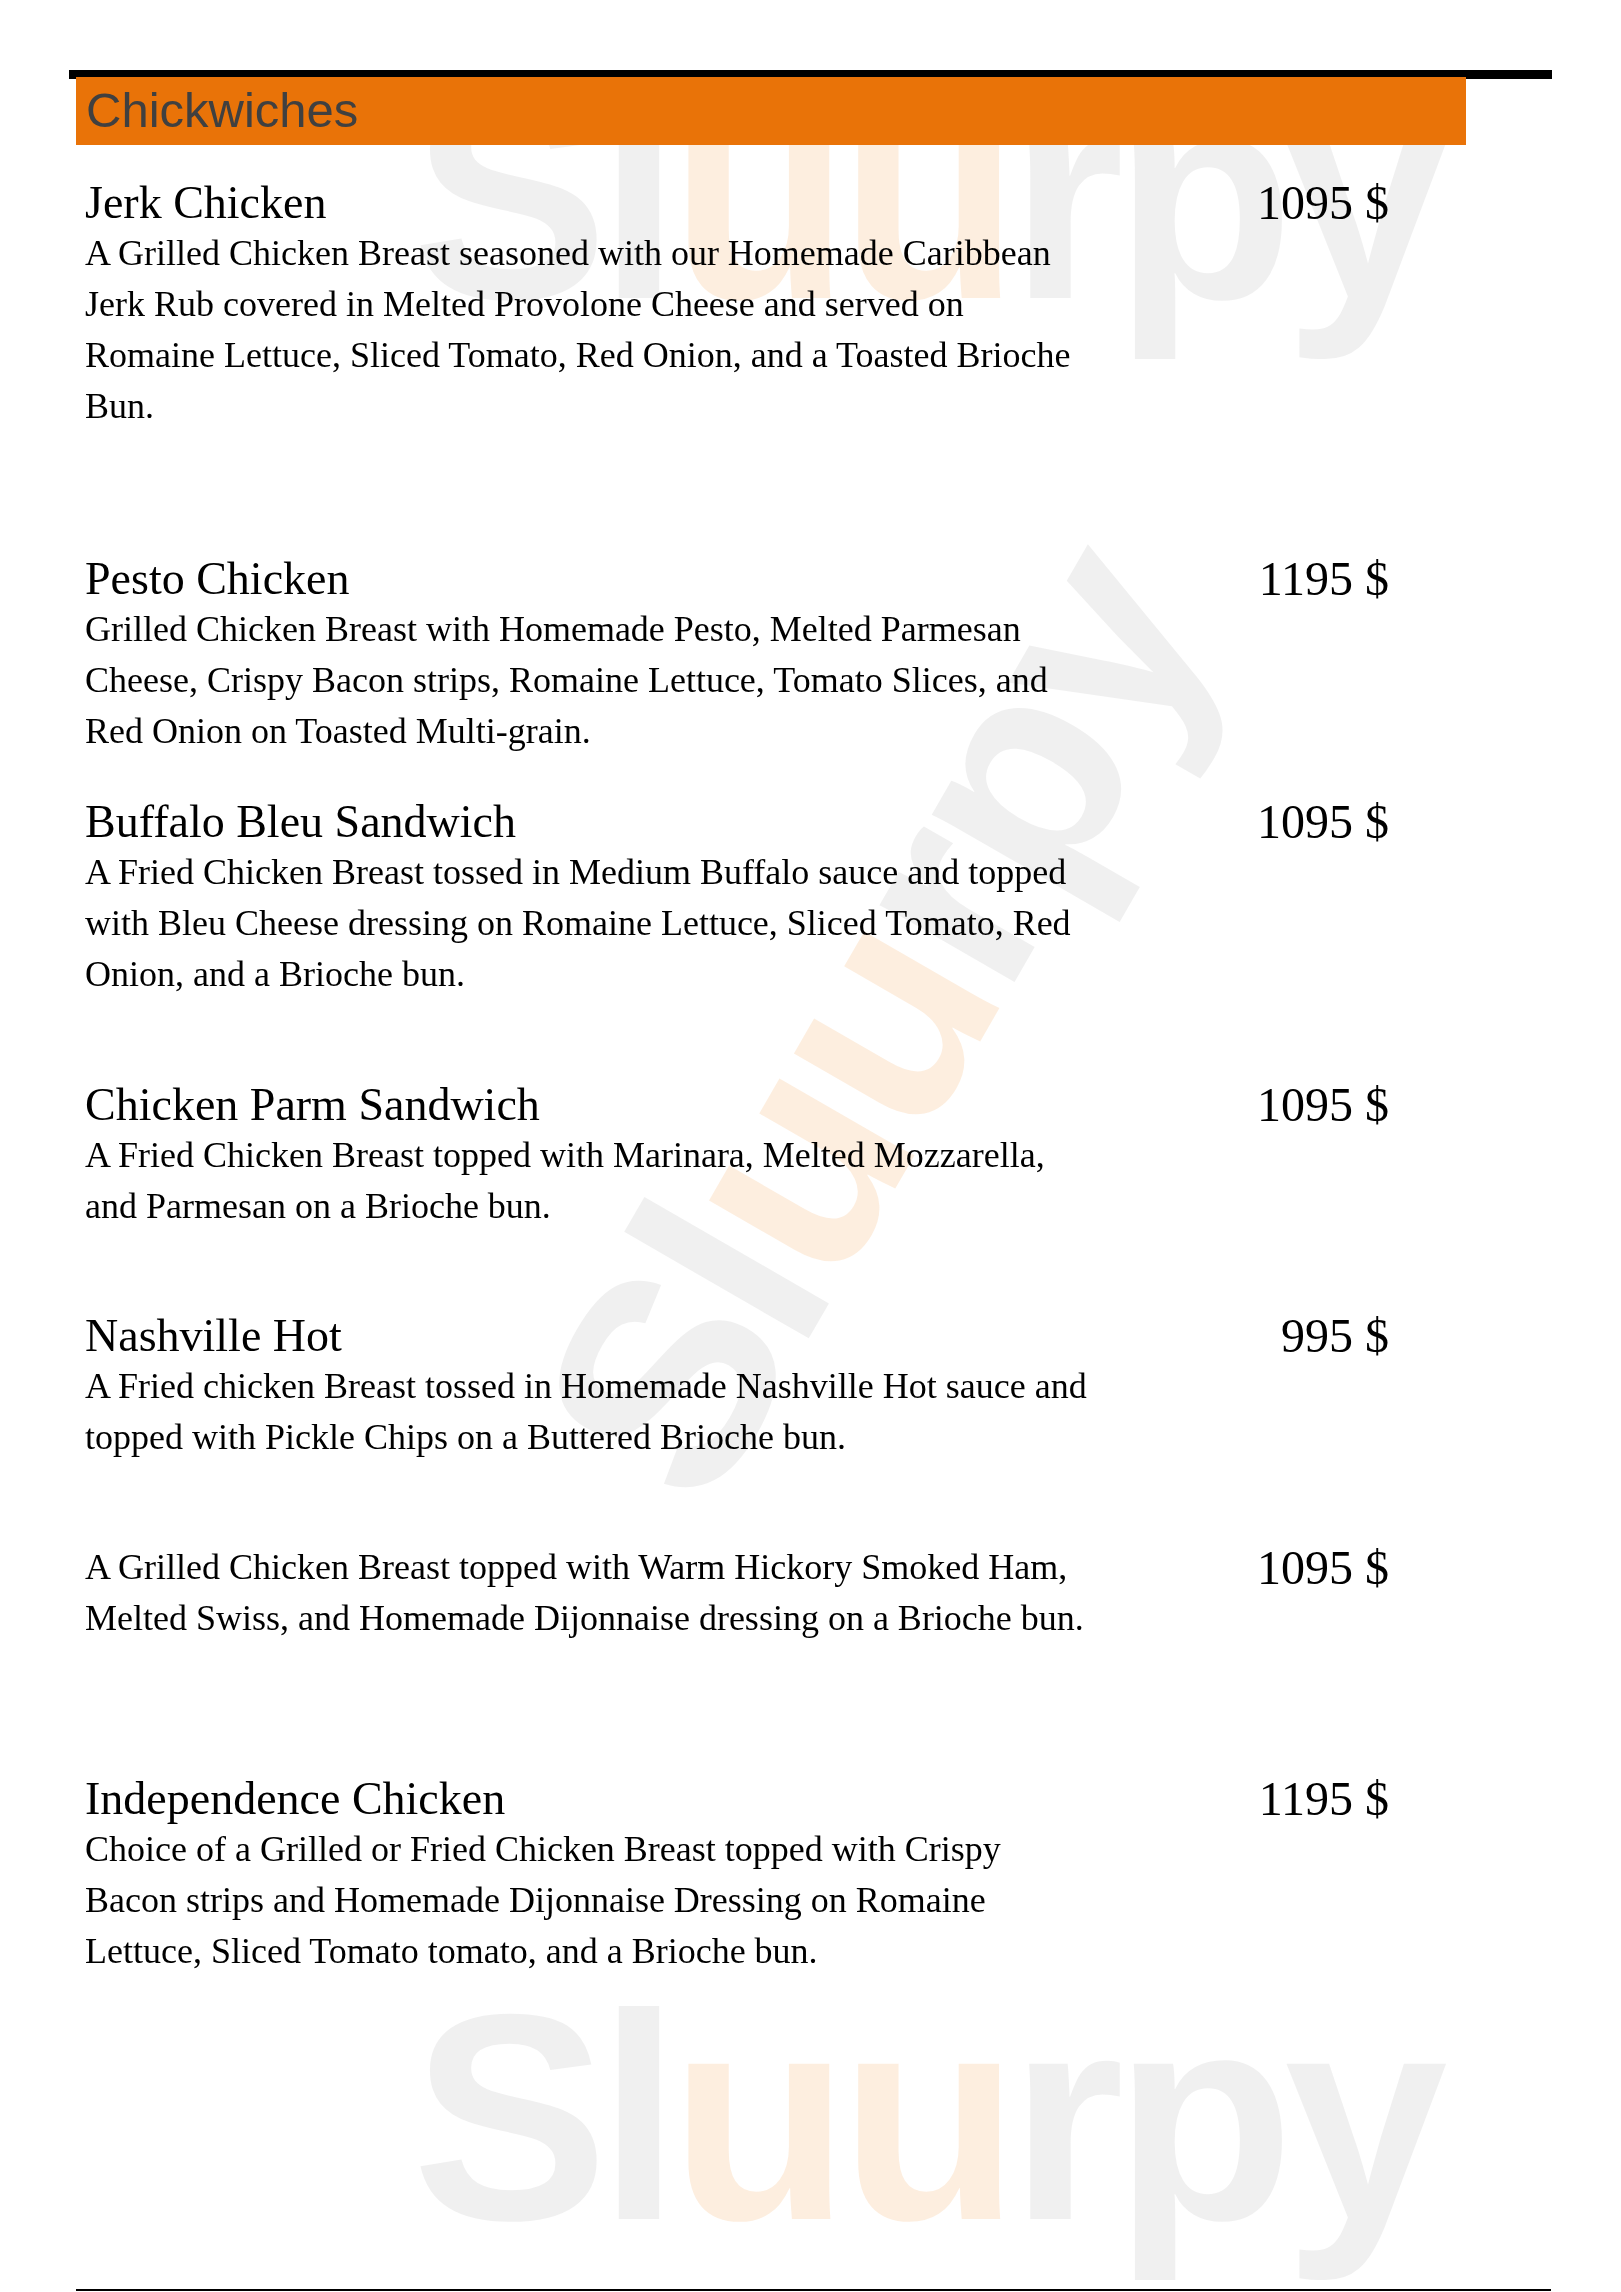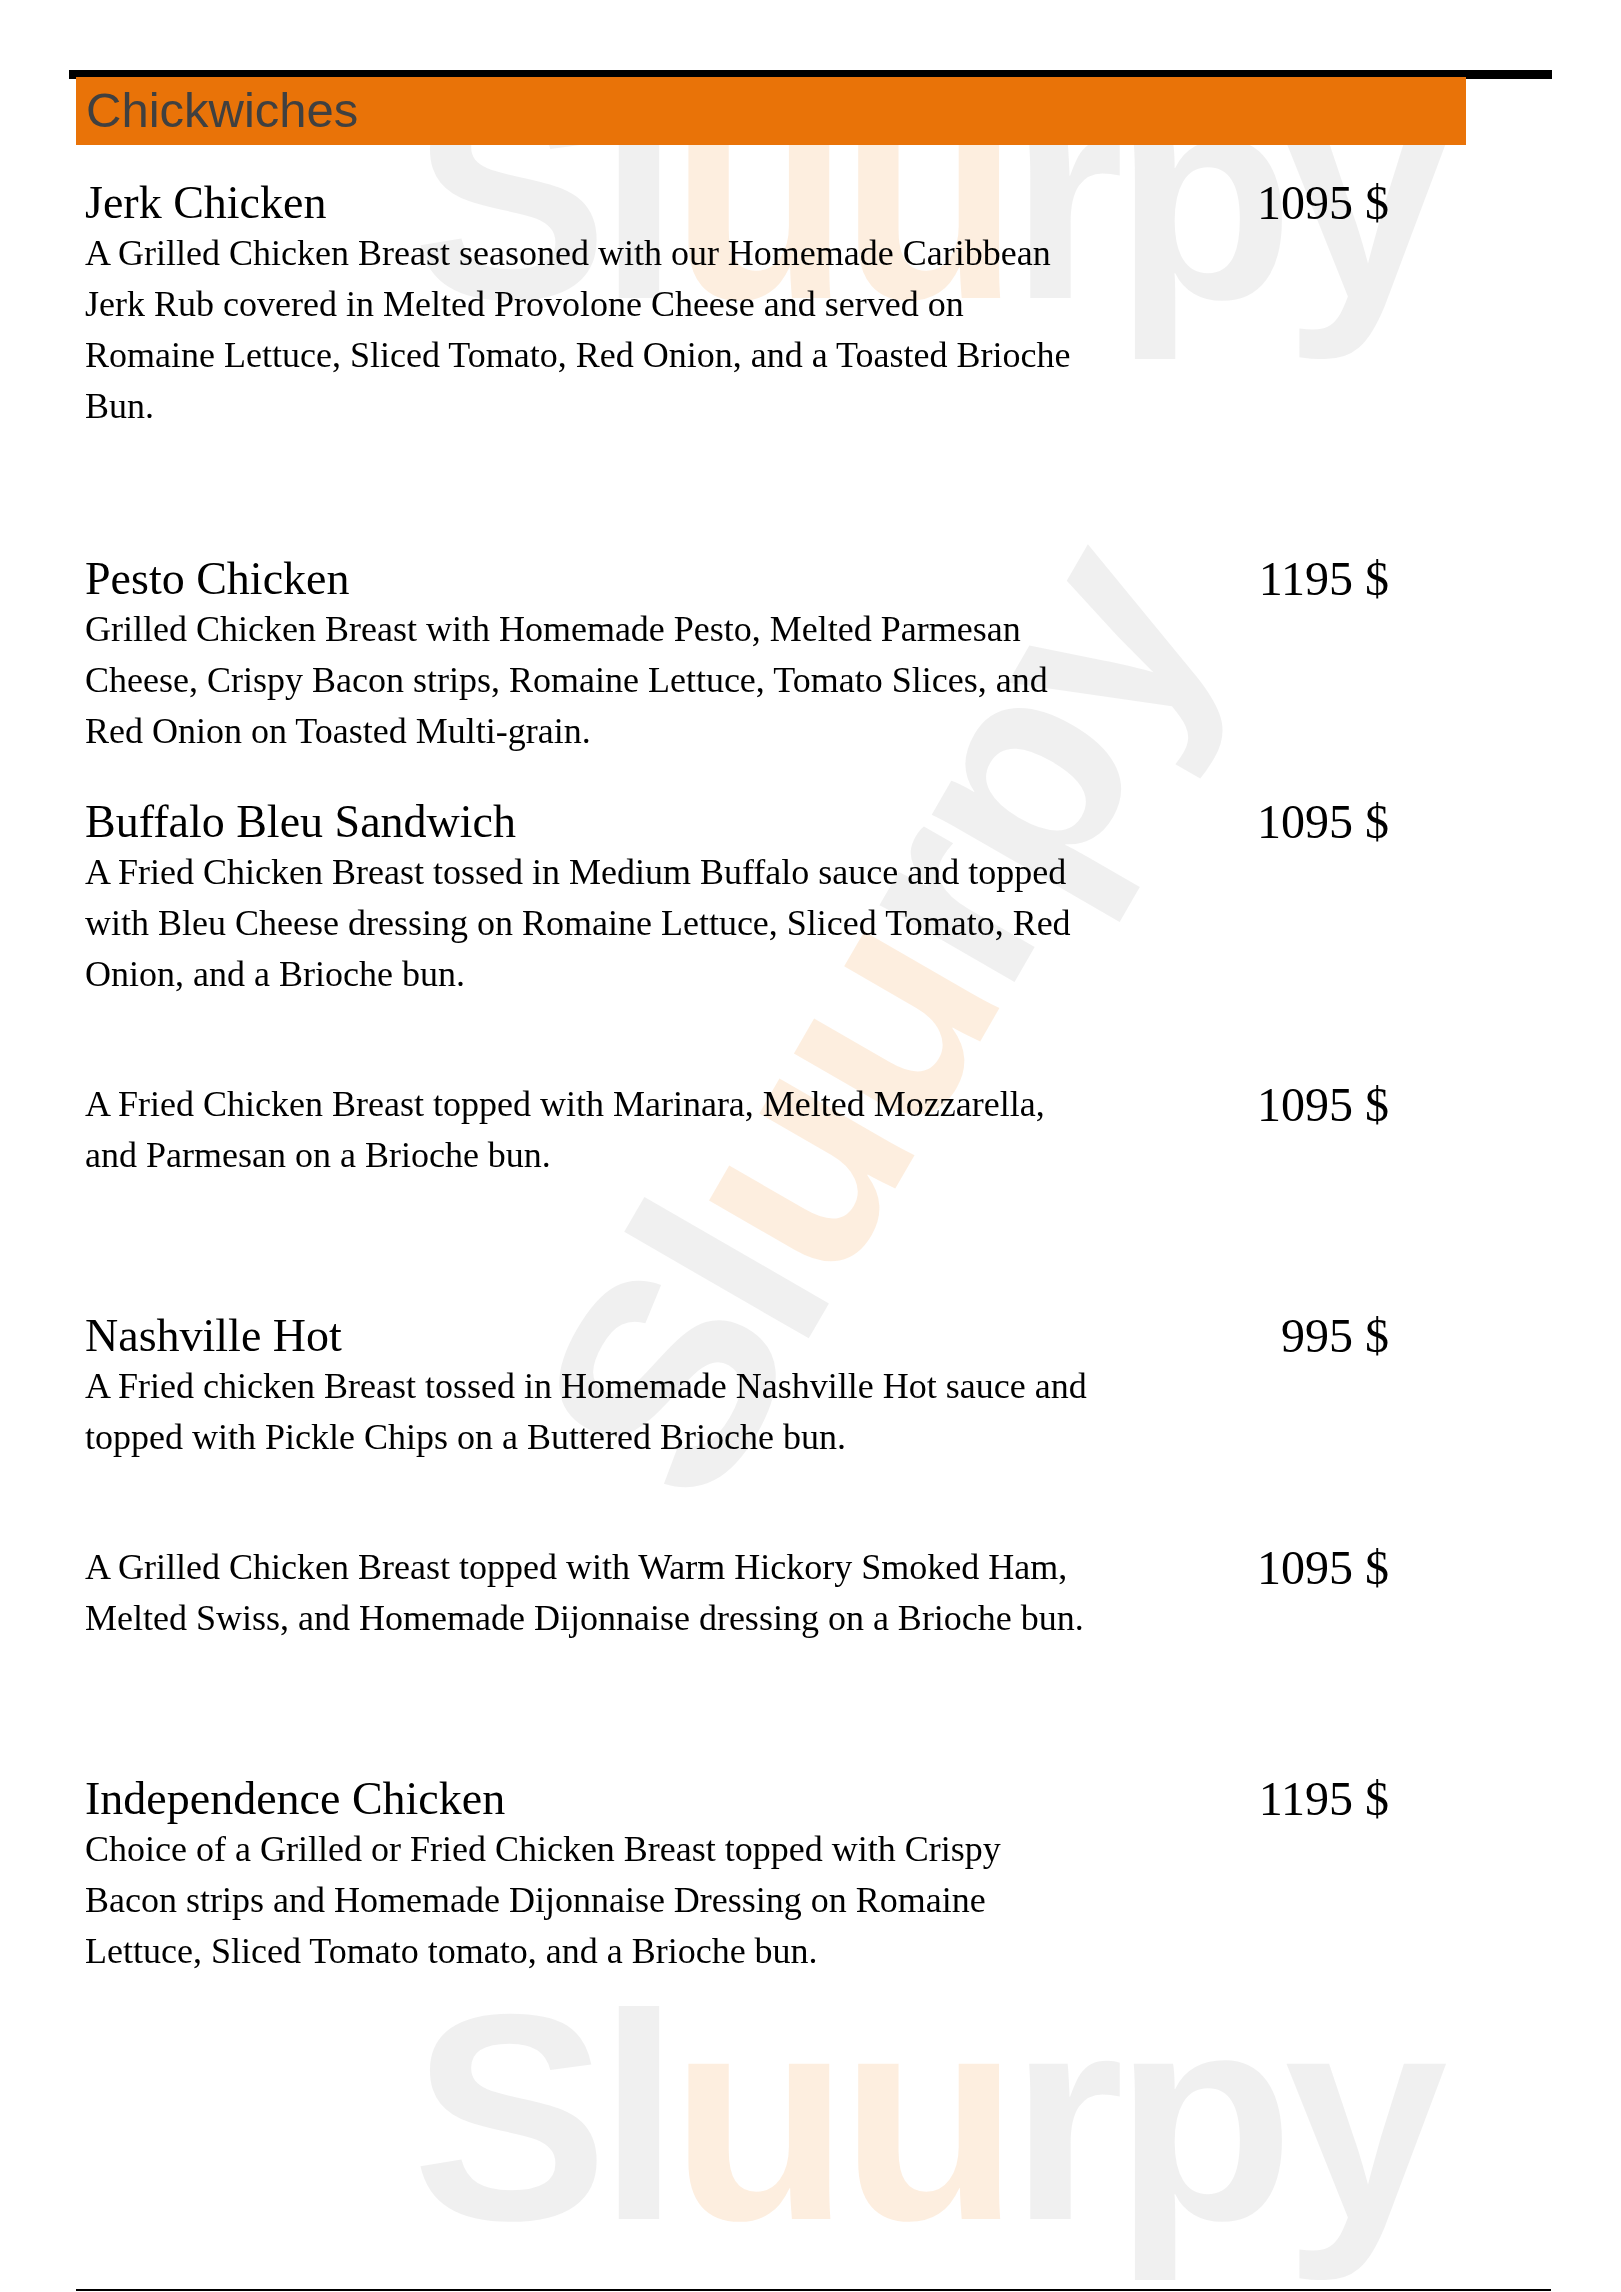--- a/index.html
+++ b/index.html
@@ -51,20 +51,21 @@
 
 <div class="item" style="top:796px;">
   <div class="item-name">Buffalo Bleu Sandwich</div>
   <div class="item-price">1095 $</div>
   <div class="item-desc">A Fried Chicken Breast tossed in Medium Buffalo sauce and topped
 with Bleu Cheese dressing on Romaine Lettuce, Sliced Tomato, Red
 Onion, and a Brioche bun.</div>
 </div>
 
 <div class="item" style="top:1079px;">
+  <div class="item-name">Chicken Parm Sandwich</div>
   <div class="item-price">1095 $</div>
   <div class="item-desc">A Fried Chicken Breast topped with Marinara, Melted Mozzarella,
 and Parmesan on a Brioche bun.</div>
 </div>
 
 <div class="item" style="top:1310px;">
   <div class="item-name">Nashville Hot</div>
   <div class="item-price">995 $</div>
   <div class="item-desc">A Fried chicken Breast tossed in Homemade Nashville Hot sauce and
 topped with Pickle Chips on a Buttered Brioche bun.</div>

